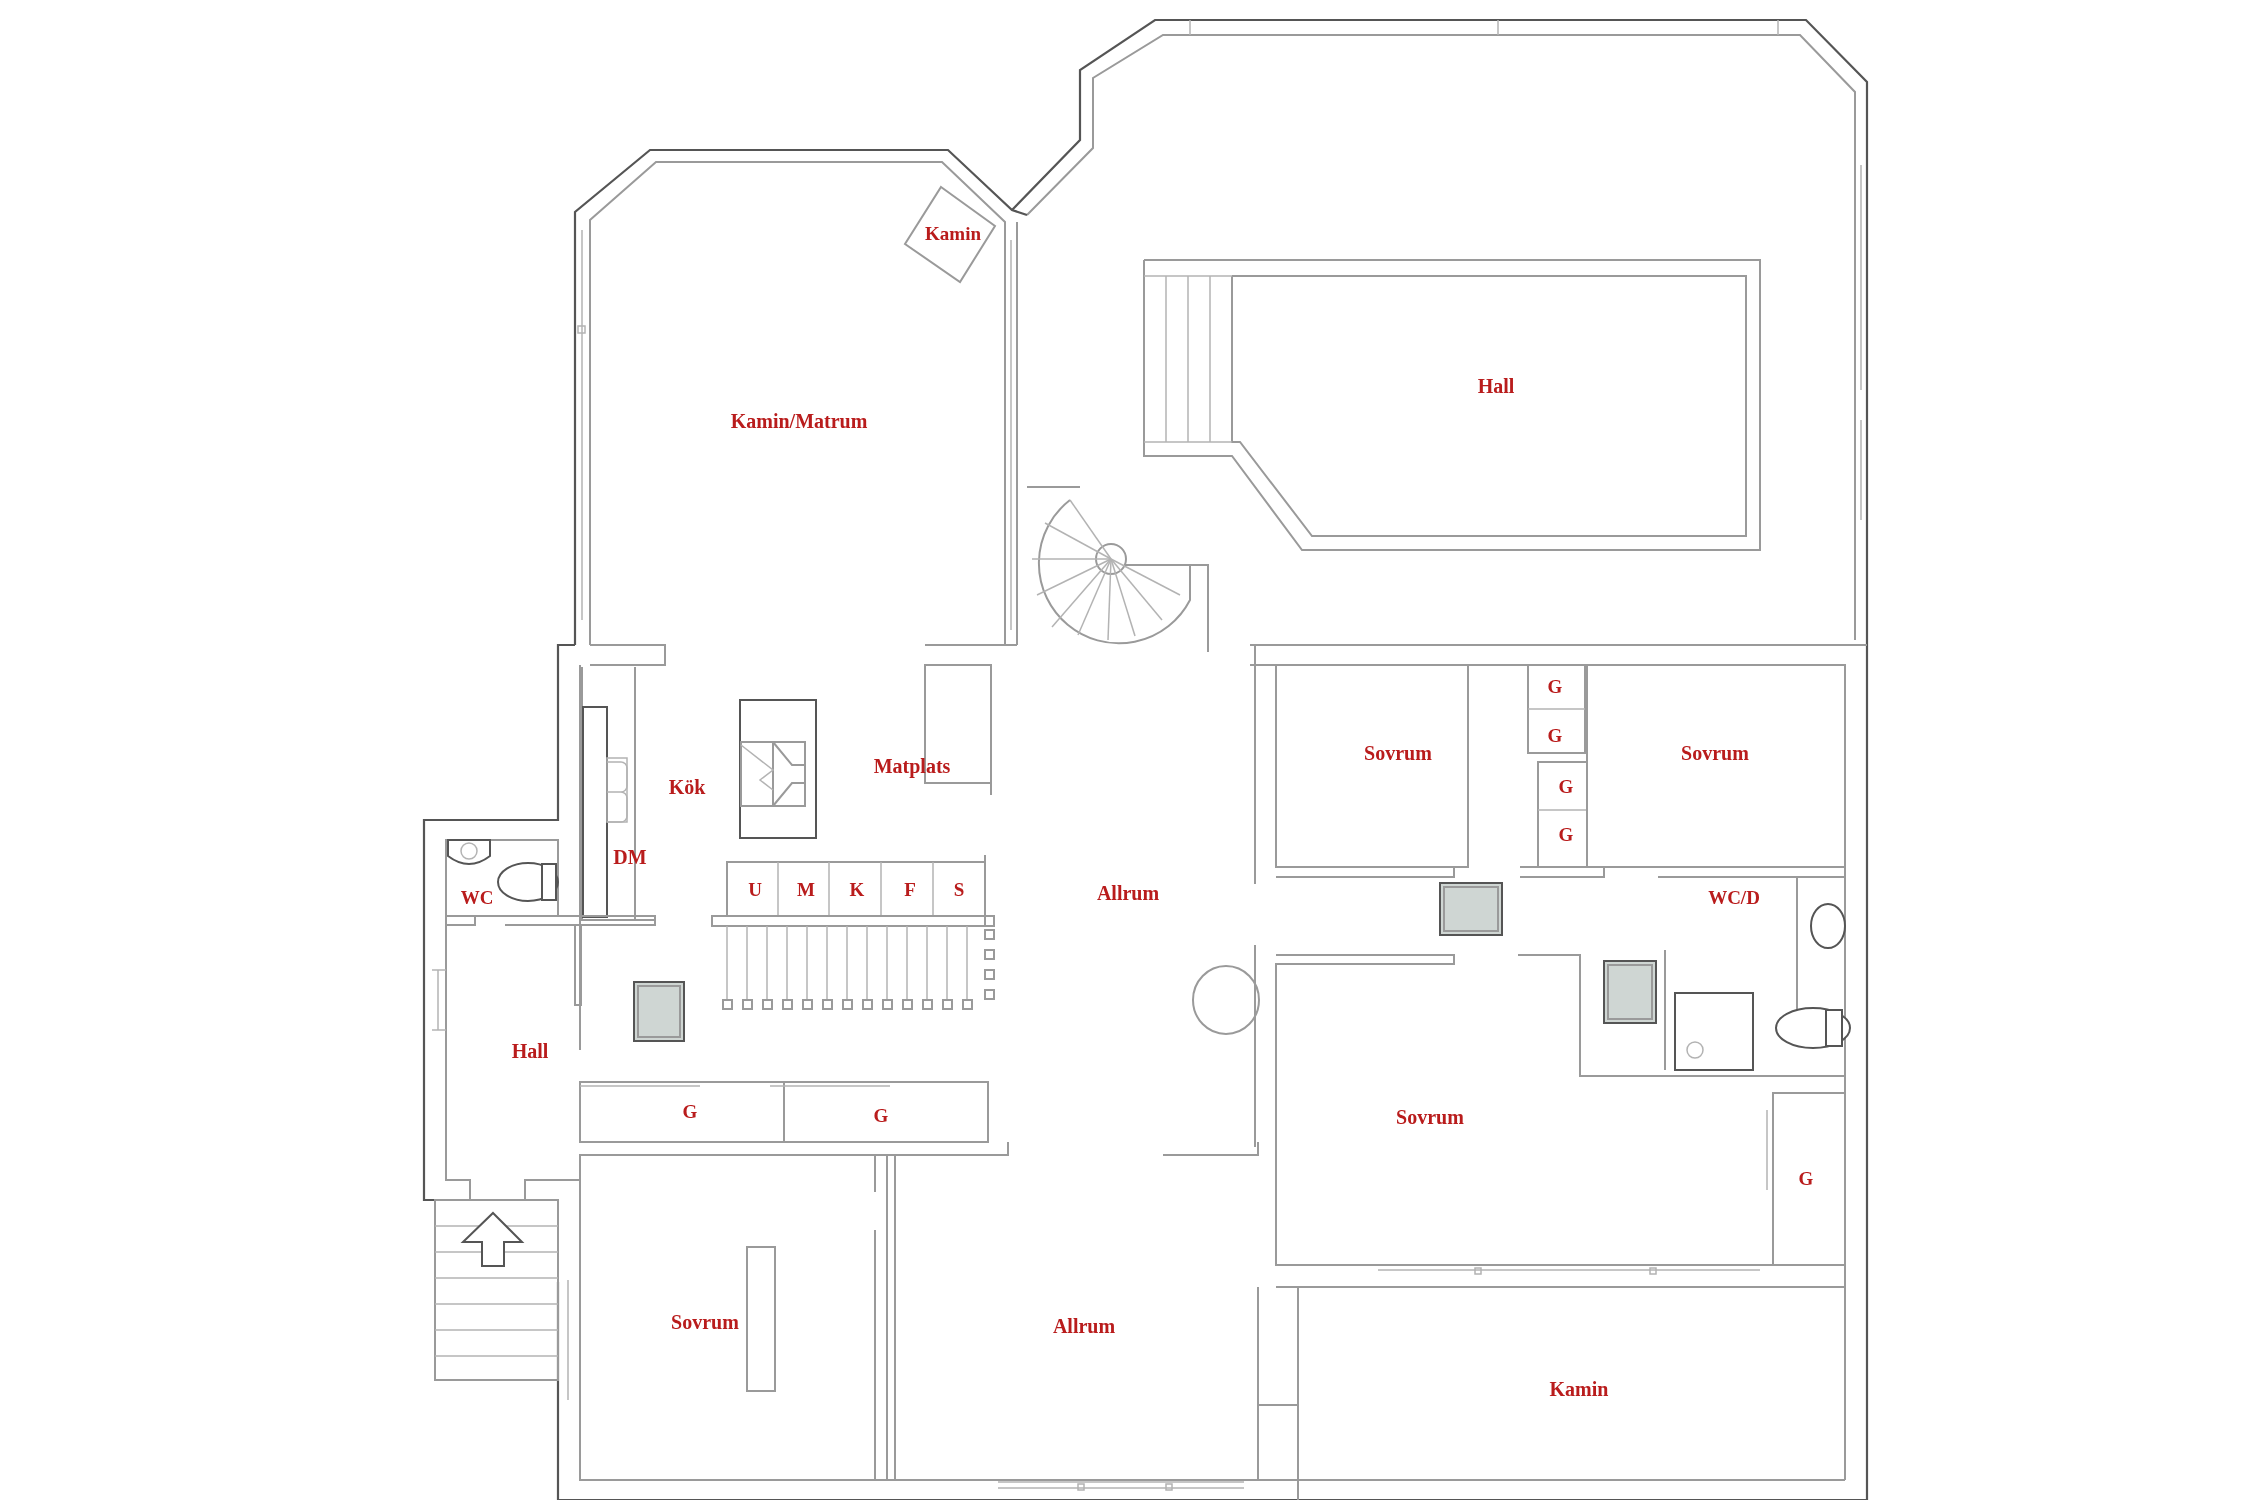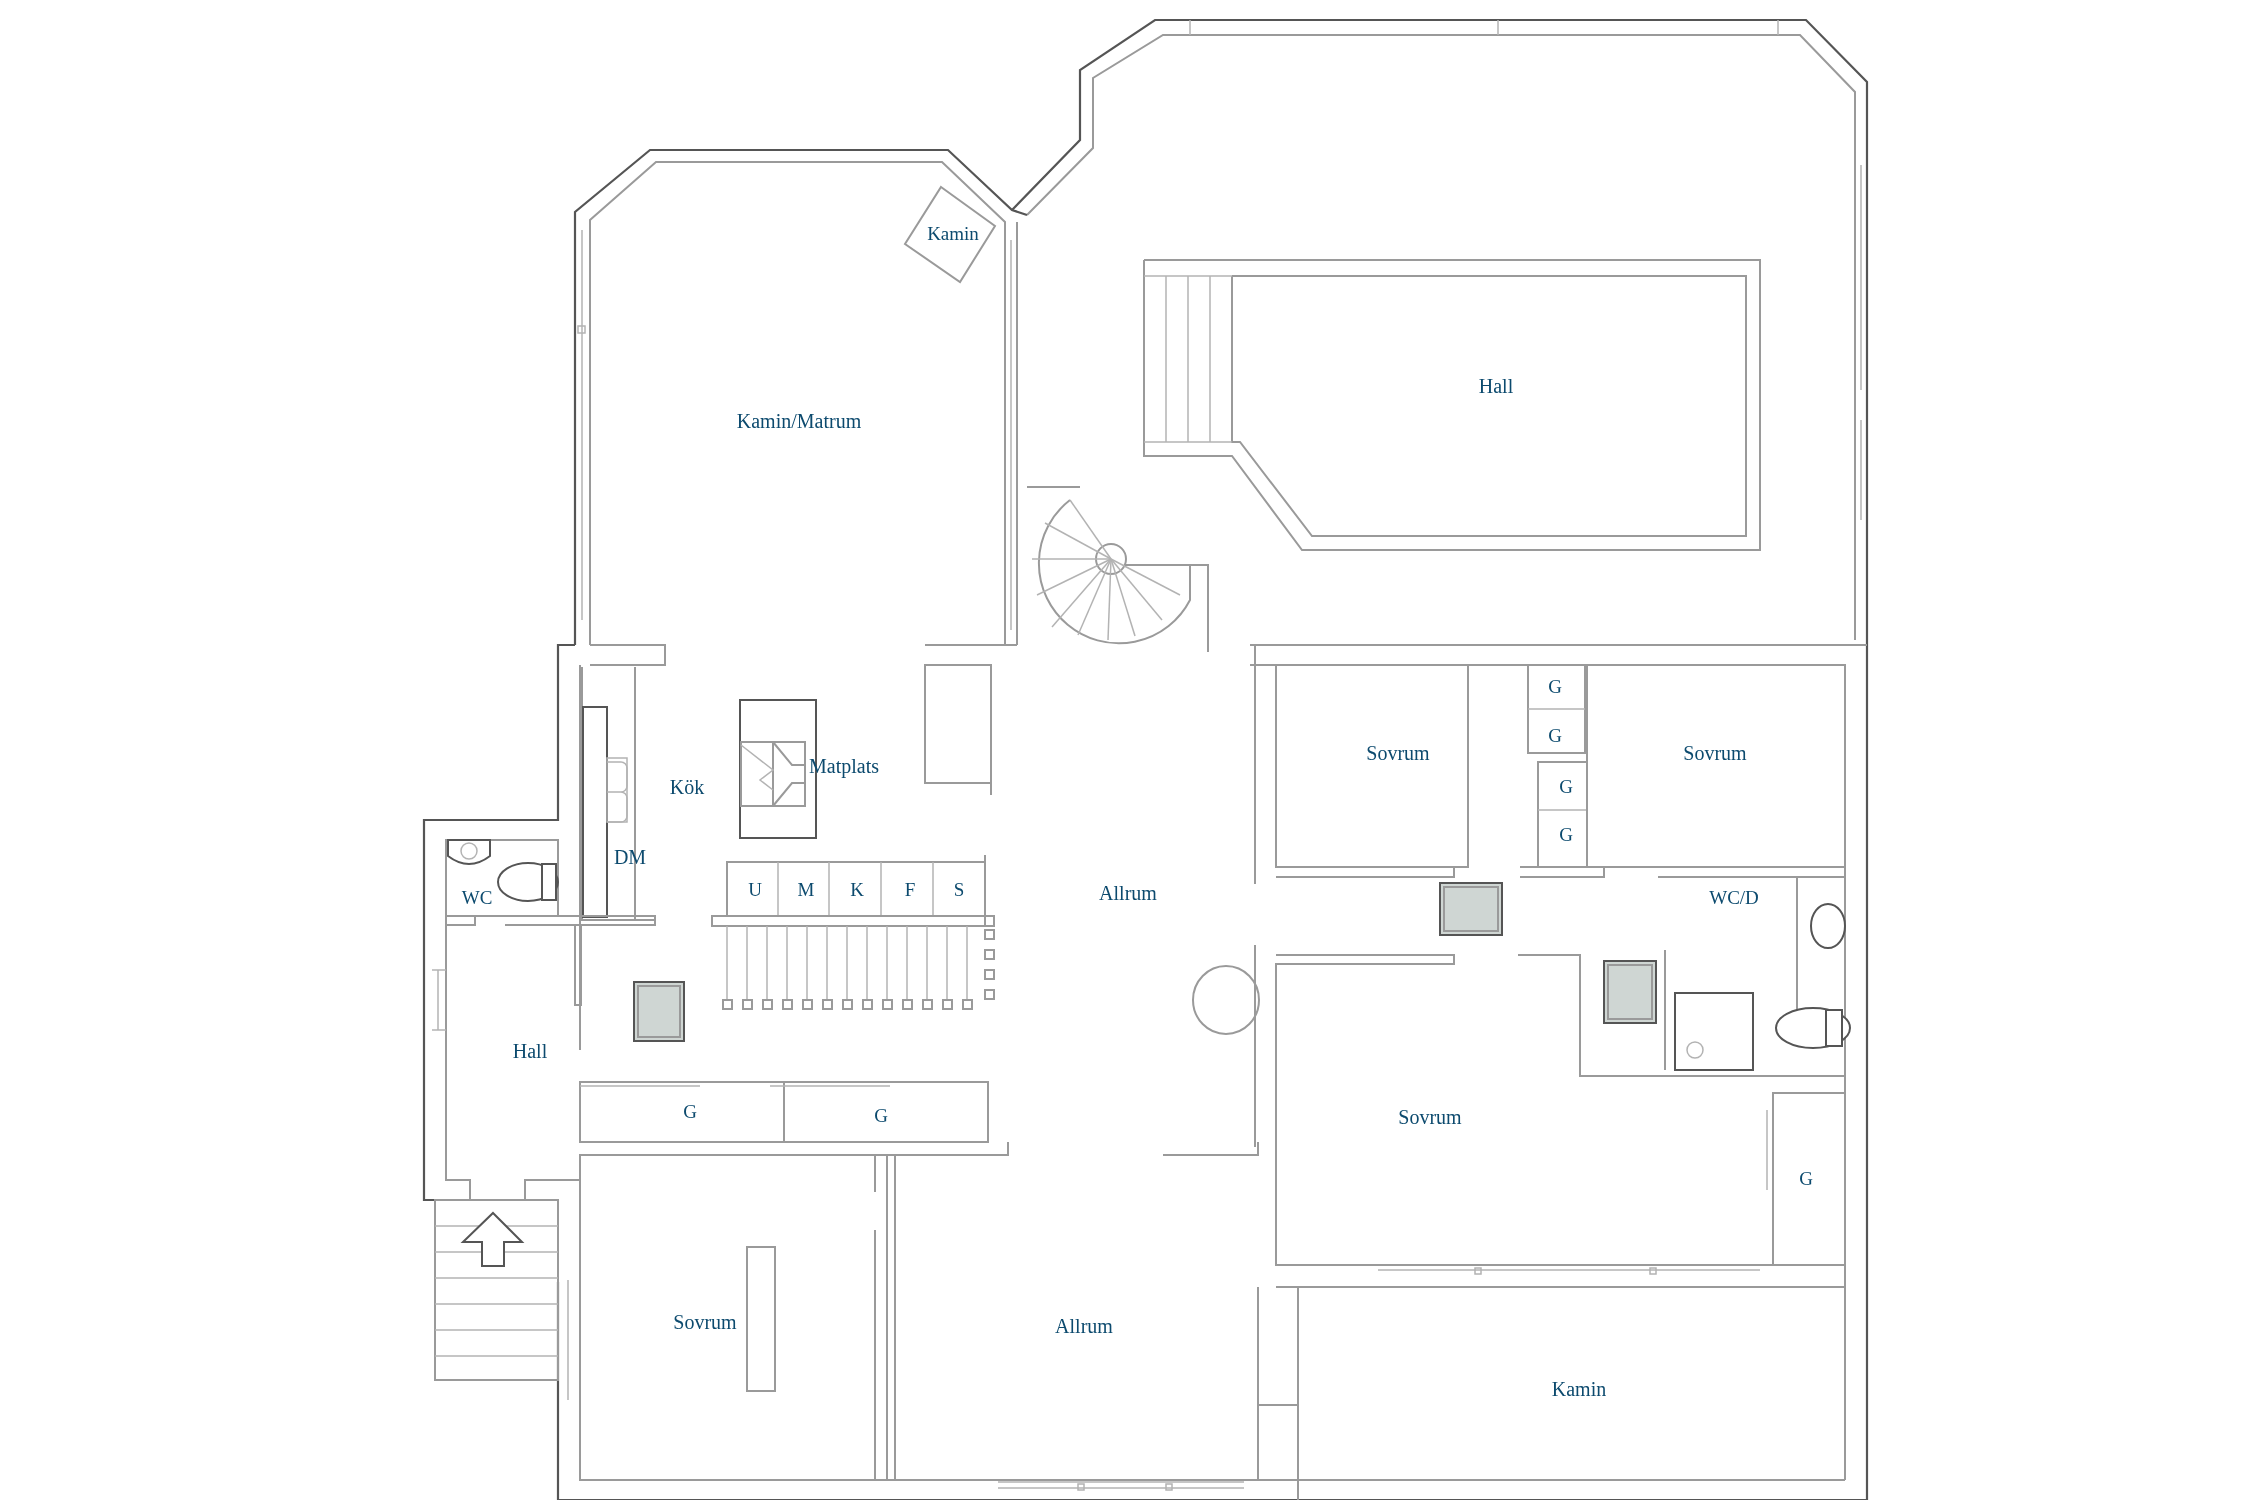--- a/index.html
+++ b/index.html
@@ -3,21 +3,21 @@
 <meta charset="utf-8">
 <style>
   html, body { margin:0; padding:0; background:#ffffff; }
   body { width:2250px; height:1500px; overflow:hidden; position:relative; font-family:"DejaVu Serif","Liberation Serif",serif; }
   #plan { position:absolute; left:0; top:0; width:2250px; height:1500px; }
   .w { fill:none; stroke:#9a9a9a; stroke-width:2; }
   .wd { fill:none; stroke:#555; stroke-width:2.2; }
   .thin { fill:none; stroke:#b3b3b3; stroke-width:1.5; }
   .fix { fill:#fff; stroke:#555; stroke-width:2; }
   .grey { fill:#cfd6d3; stroke:#555; stroke-width:2; }
-  .lbl { position:absolute; transform:translate(-50%,-50%); font-family:"Liberation Serif","DejaVu Serif",serif; font-size:20px; color:#0c4a6e; white-space:nowrap; line-height:1; }
+  .lbl { position:absolute; transform:translate(-50%,-50%); font-family:"Liberation Serif","DejaVu Serif",serif; font-size:20px; color:#b91c1c; white-space:nowrap; line-height:1;font-weight:bold; }
   .lbl.s { font-size:19px; }
 </style>
 </head>
 <body>
 
 <svg id="plan" viewBox="0 0 2250 1500" xmlns="http://www.w3.org/2000/svg">
 
   <g>
     <polyline class="wd" points="1012,210 1080,140 1080,70 1155,20 1806,20 1867,82 1867,1500"></polyline>
     <polyline class="w" points="1027,215 1093,148 1093,78 1163,35 1800,35 1855,92 1855,640"></polyline>
@@ -228,21 +228,21 @@
 
     <ellipse class="w" cx="1226" cy="1000" rx="33" ry="34"></ellipse>
   </g>
 </svg>
 
 <div id="labels">
   <div class="lbl" style="left:799px;top:421px">Kamin/Matrum</div>
   <div class="lbl s" style="left:953px;top:233px">Kamin</div>
   <div class="lbl" style="left:1496px;top:386px">Hall</div>
   <div class="lbl" style="left:687px;top:787px">Kök</div>
-  <div class="lbl" style="left:844px;top:766px">Matplats</div>
+  <div class="lbl" style="left:912px;top:766px">Matplats</div>
   <div class="lbl" style="left:630px;top:857px">DM</div>
   <div class="lbl s" style="left:477px;top:897px">WC</div>
   <div class="lbl" style="left:530px;top:1051px">Hall</div>
   <div class="lbl" style="left:1128px;top:893px">Allrum</div>
   <div class="lbl" style="left:1398px;top:753px">Sovrum</div>
   <div class="lbl" style="left:1715px;top:753px">Sovrum</div>
   <div class="lbl s" style="left:1734px;top:897px">WC/D</div>
   <div class="lbl" style="left:1430px;top:1117px">Sovrum</div>
   <div class="lbl" style="left:705px;top:1322px">Sovrum</div>
   <div class="lbl" style="left:1084px;top:1326px">Allrum</div>

